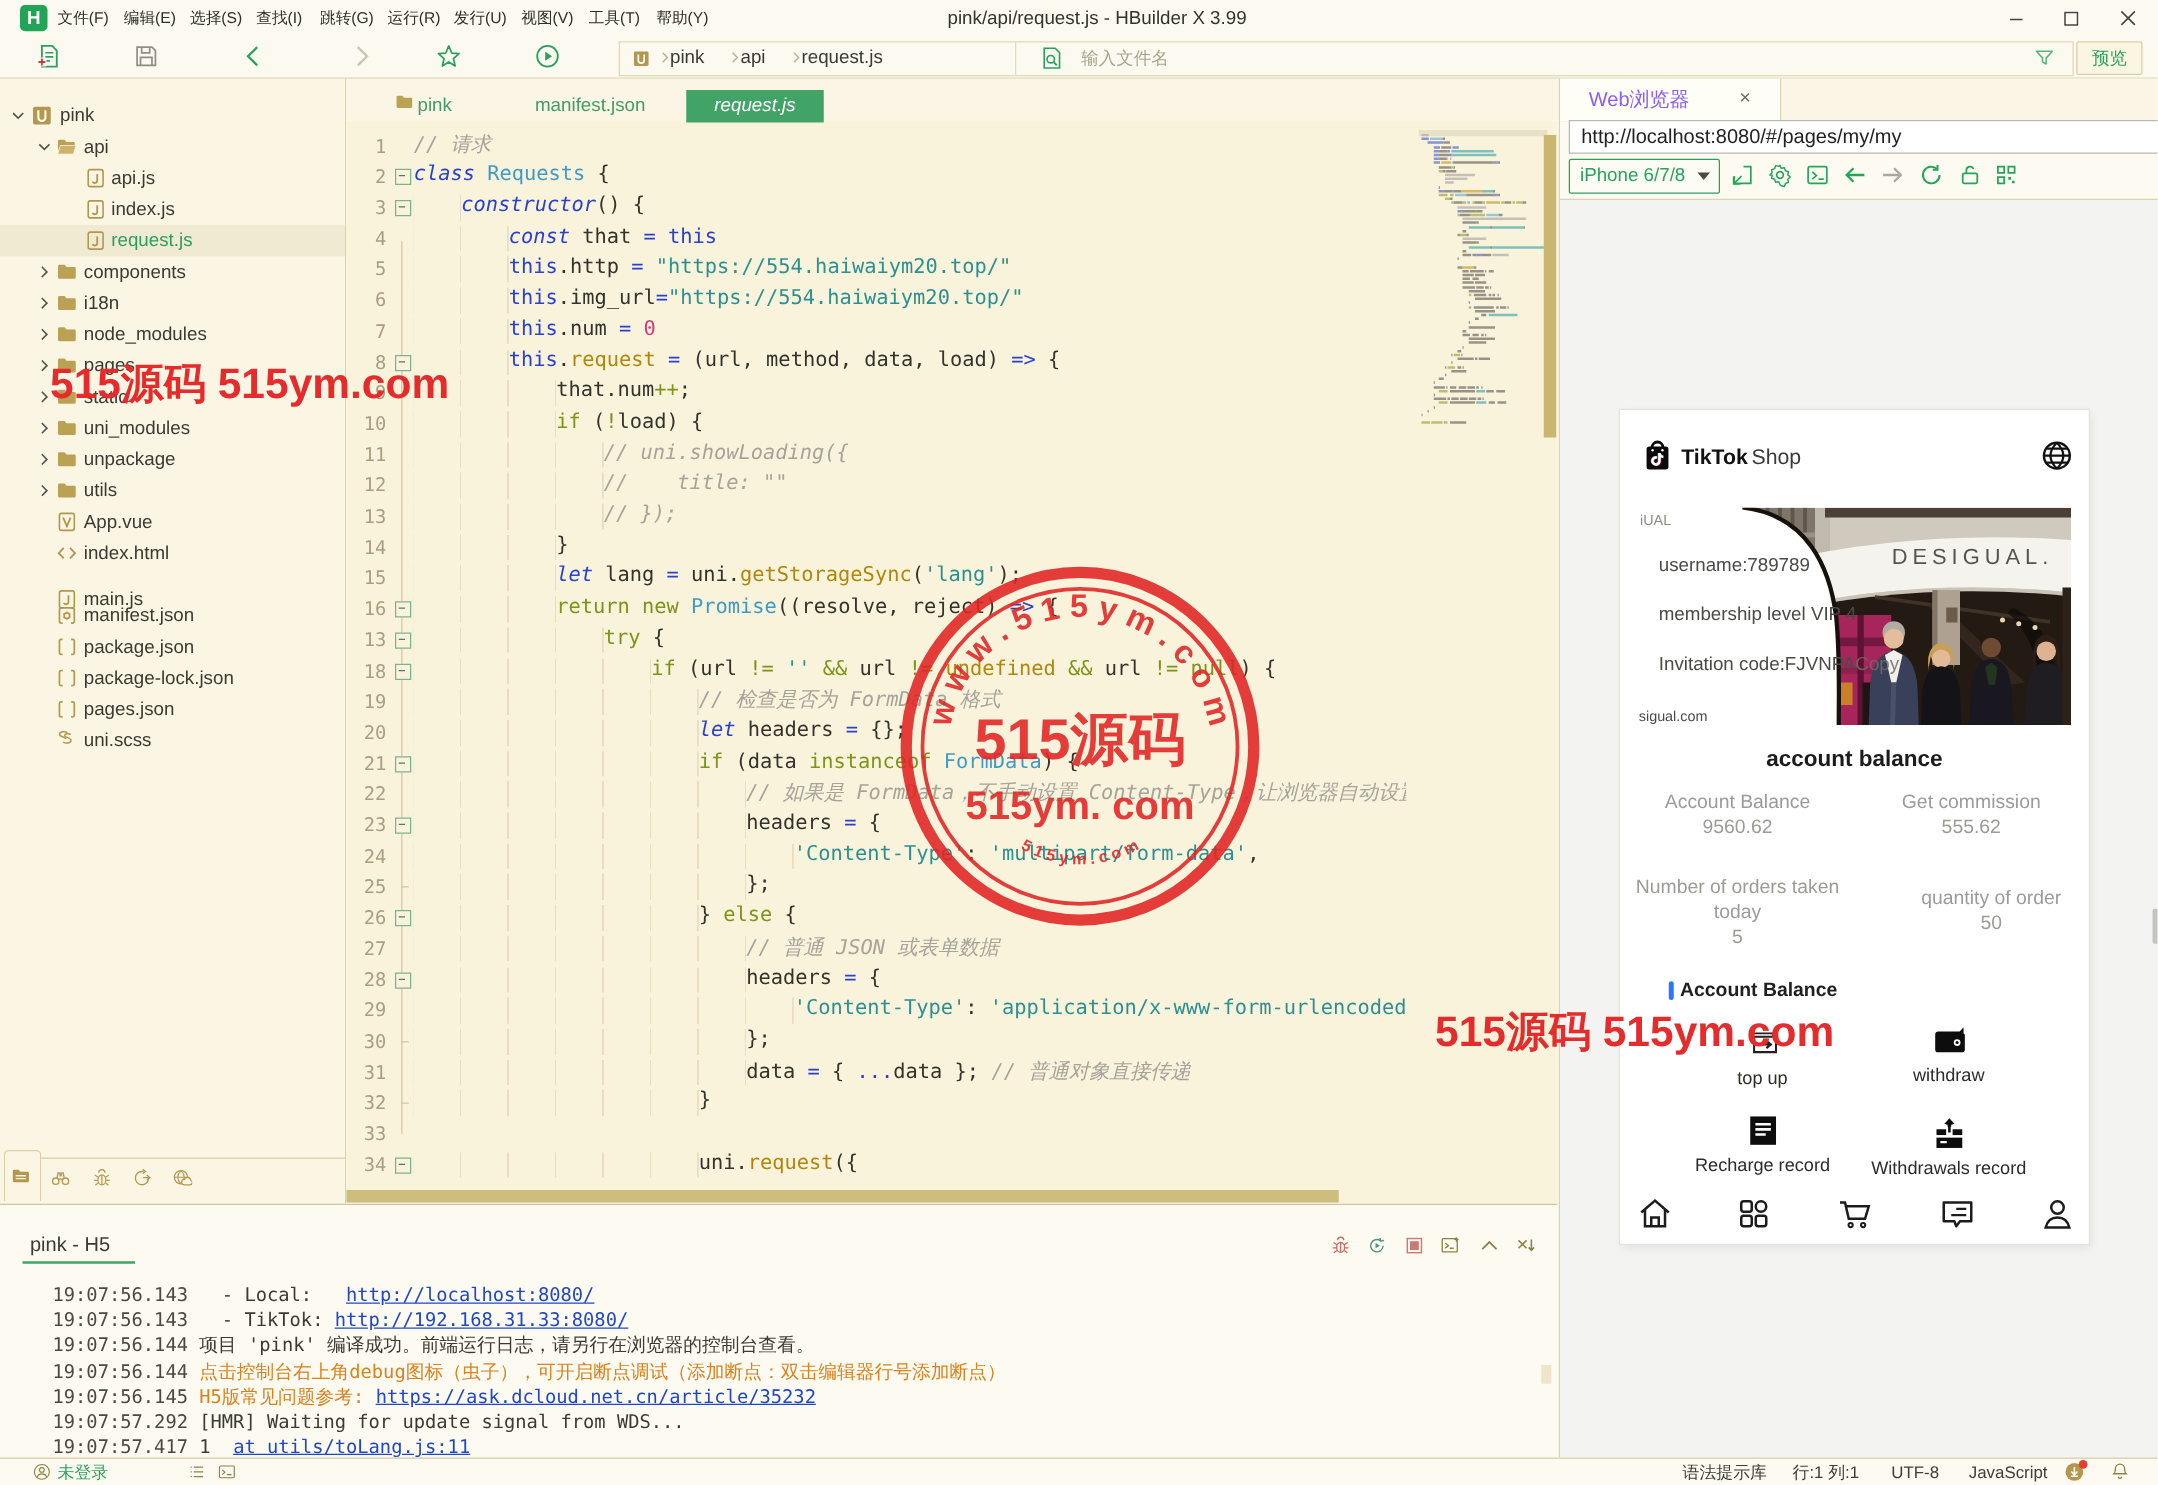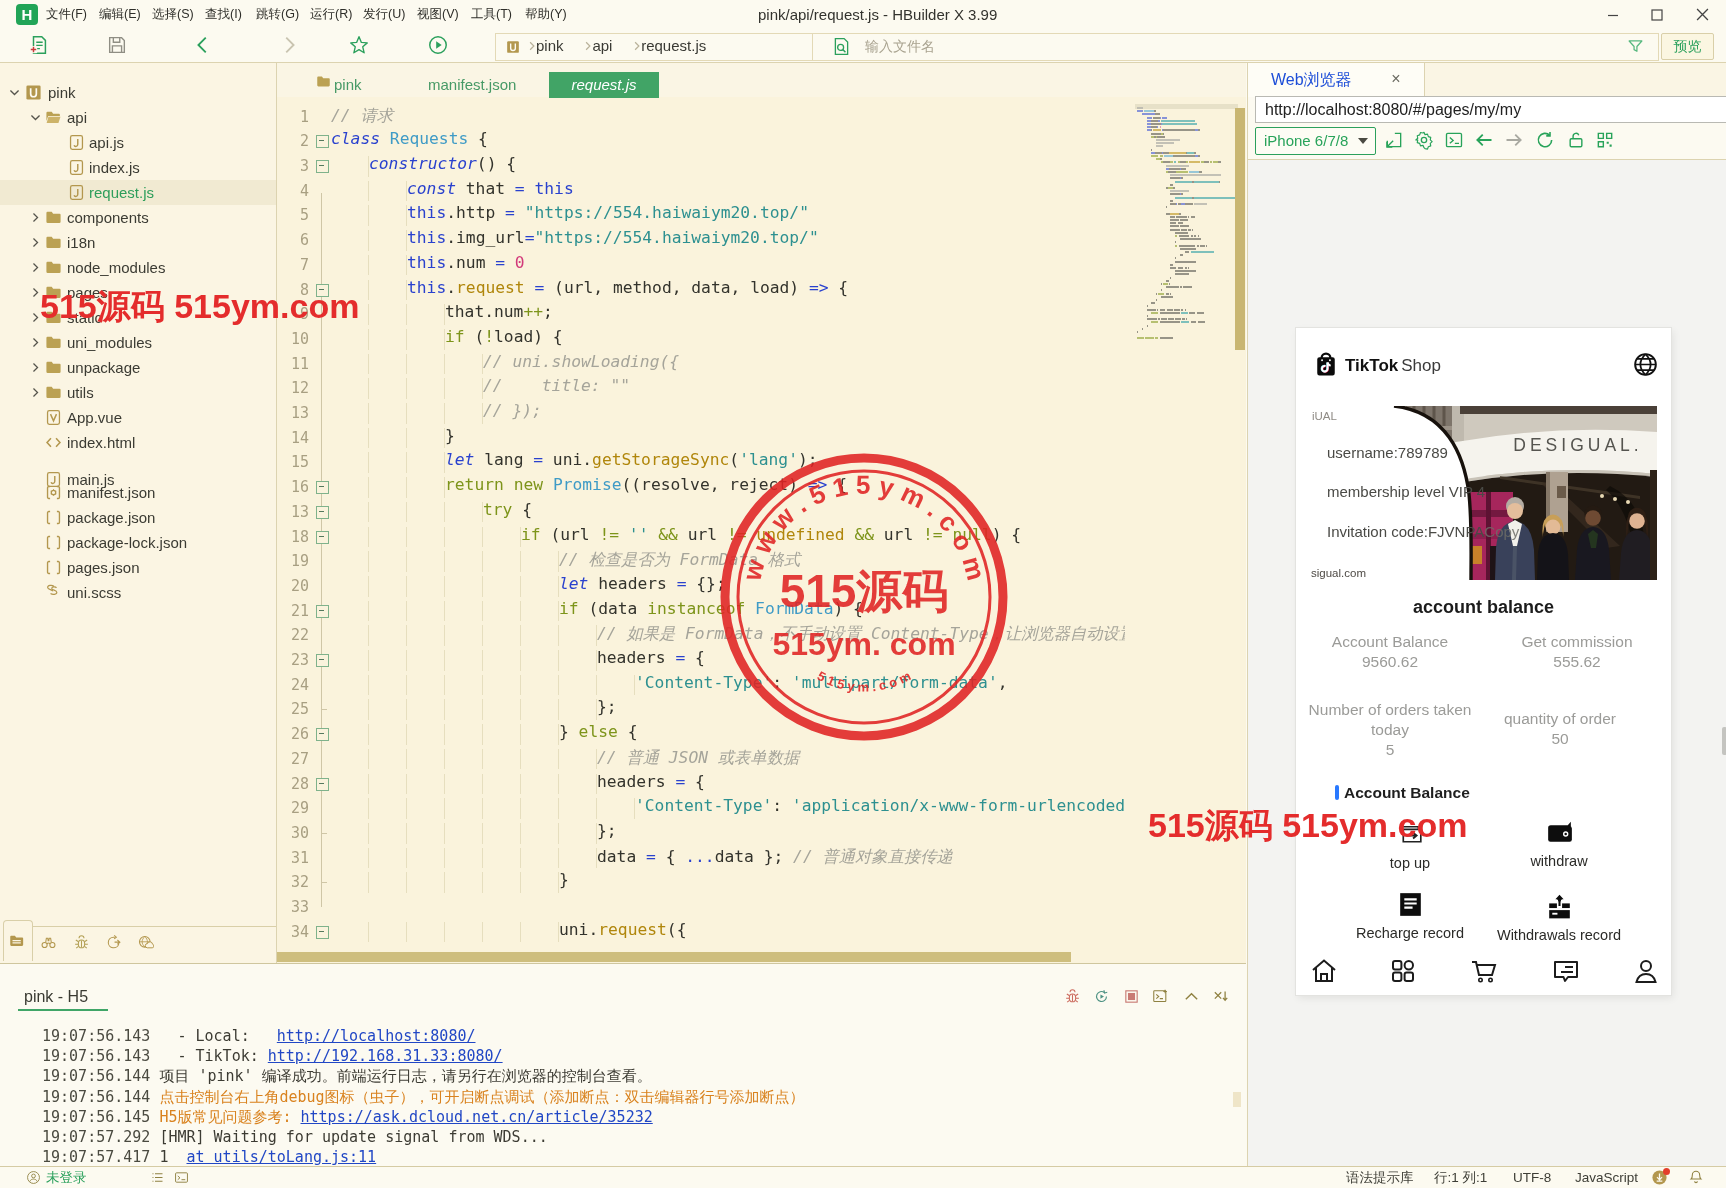--- a/index.html
+++ b/index.html
@@ -70,21 +70,21 @@
 .conrow{position:absolute;left:42px;height:20.2px;line-height:20.2px;font:15px "DejaVu Sans Mono",monospace;white-space:pre;color:#3C3B33}
 .cg-t{color:#4A4A40}
 .cg-p{color:#3C3B33}
 .cg-w{color:#D9821E}
 .cg-l{color:#2147C5;text-decoration:underline}
 #con-scroll{position:absolute;left:1233px;top:128px;width:8px;height:15px;background:#EFE5C8}
 
 #rpanel{position:absolute;left:1247px;top:63px;width:479px;height:1103px;background:#FCFAF1;border-left:1px solid #DCD3B0;box-sizing:border-box}
 #rtabbar{position:absolute;left:0;top:0;width:479px;height:34px;background:#FAF5E4;border-bottom:1px solid #DCD3B0;box-sizing:border-box}
 #rtab{position:absolute;left:0;top:0;width:177px;height:34px;background:#FEFDF6;border-right:1px solid #DCD3B0;box-sizing:border-box}
-#rtab-label{position:absolute;left:23px;top:7px;font-size:16px;color:#1d4ed8}
+#rtab-label{position:absolute;left:23px;top:7px;font-size:16px;color:#8b5cf6}
 #rtab-close{position:absolute;left:140px;top:8px;width:16px;height:16px;color:#6B6B62;font-size:16px;line-height:16px;text-align:center}
 #urlbar{position:absolute;left:7px;top:33px;width:464px;height:25px;background:#fff;border:1px solid #B9B9B3;font-size:16px;color:#222;line-height:25px;padding-left:9px;box-sizing:content-box}
 #devrow{position:absolute;left:0;top:64px;width:479px;height:28px}
 #devsel{position:absolute;left:7px;top:0;width:119px;height:26px;border:1px solid #2BA05C;background:#FDFCF4;border-radius:2px}
 #devsel span{position:absolute;left:8px;top:4px;font-size:15px;color:#28A35A}
 #devsel .caret{position:absolute;right:7px;top:10px;width:0;height:0;border-left:5px solid transparent;border-right:5px solid transparent;border-top:6px solid #4A4A42}
 .devico{position:absolute;top:3px;width:20px;height:20px;color:#28A35A}
 #rsep{position:absolute;left:0;top:96px;width:479px;border-top:1px solid #DCD3B0}
 #rcontent{position:absolute;left:0;top:97px;width:479px;height:1006px;background:#F3F3F1}
 #rc-scroll{position:absolute;left:474px;top:567px;width:5px;height:28px;background:#C4C4C0;border-radius:2px}
@@ -1064,21 +1064,21 @@
           <div>9560.62</div>
         </div>
         <div class="stat" style="left: 188px; top: 304px;">
           <div>Get commission</div>
           <div>555.62</div>
         </div>
         <div class="stat" style="left: 1px; top: 372px;">
           <div>Number of orders taken today</div>
           <div>5</div>
         </div>
-        <div class="stat" style="left: 171px; top: 381px;">
+        <div class="stat" style="left: 204px; top: 381px;">
           <div>quantity of order</div>
           <div>50</div>
         </div>
         <div class="action" style="left: 39px; top: 490px;">
           <svg style="width:33px;height:33px;margin:0 auto">
             <use href="#i-topup"></use>
           </svg>
           <span class="alabel">top up</span>
         </div>
         <div class="action" style="left: 188px; top: 488px;">

